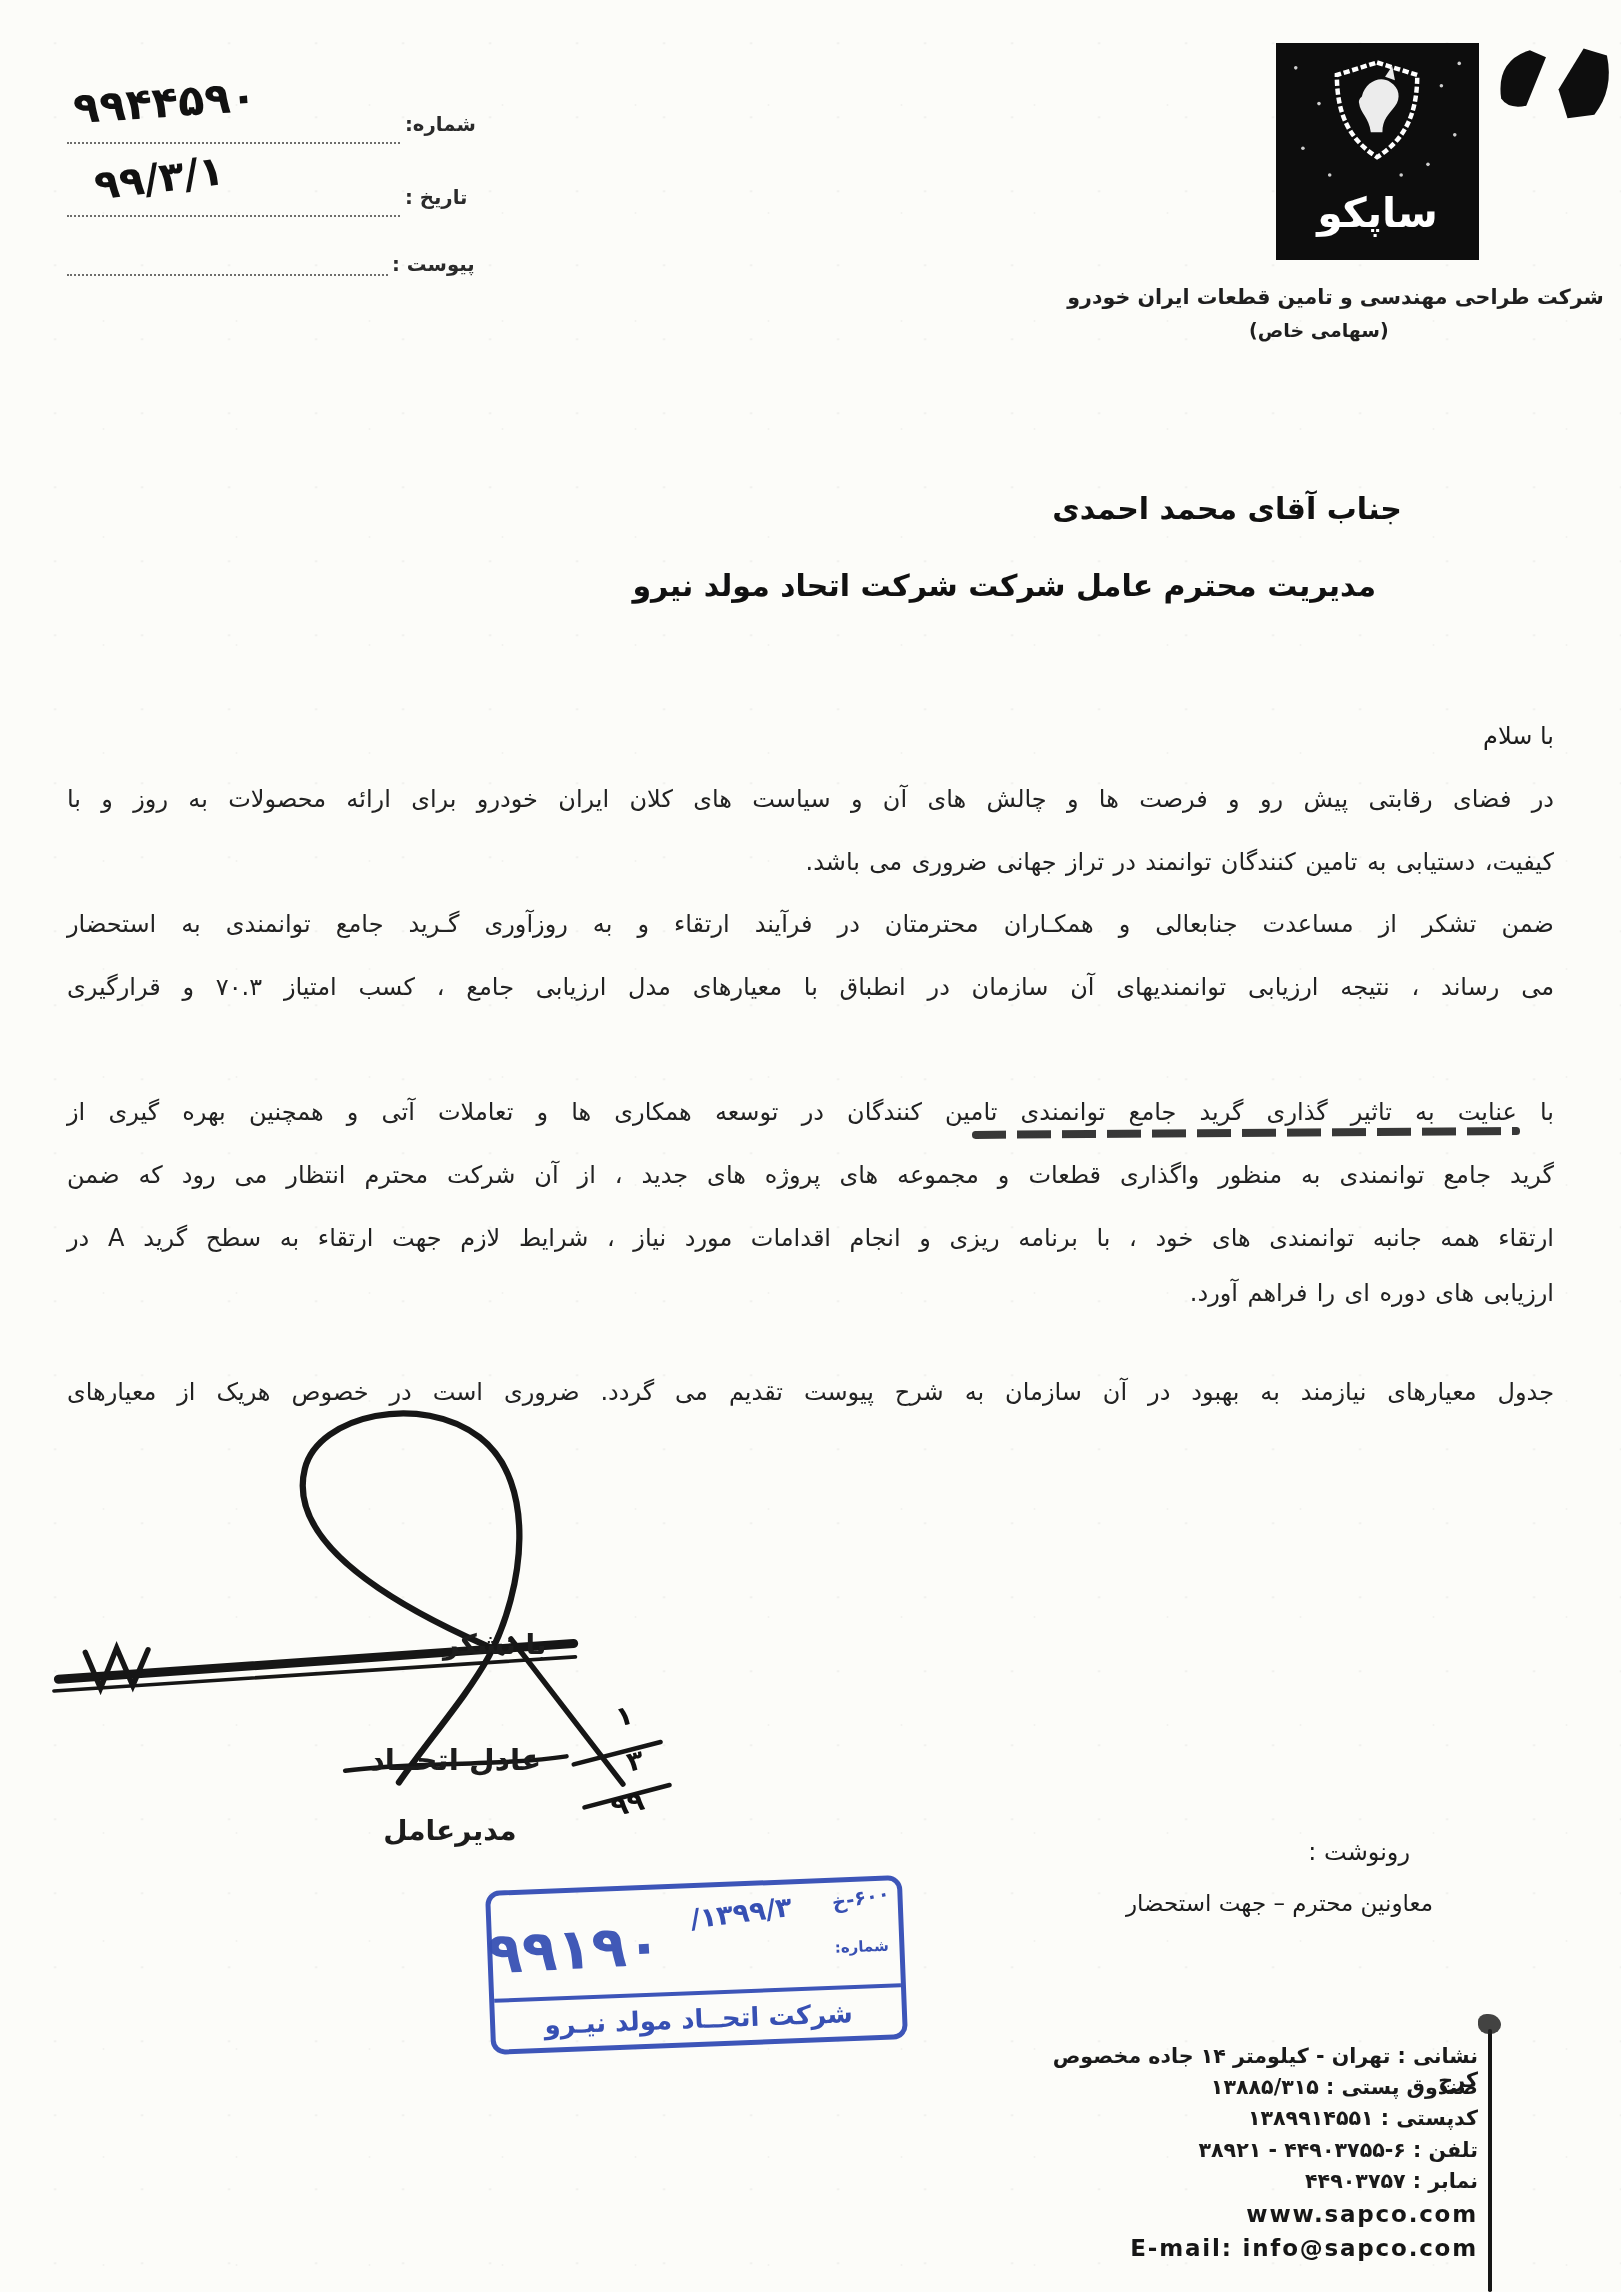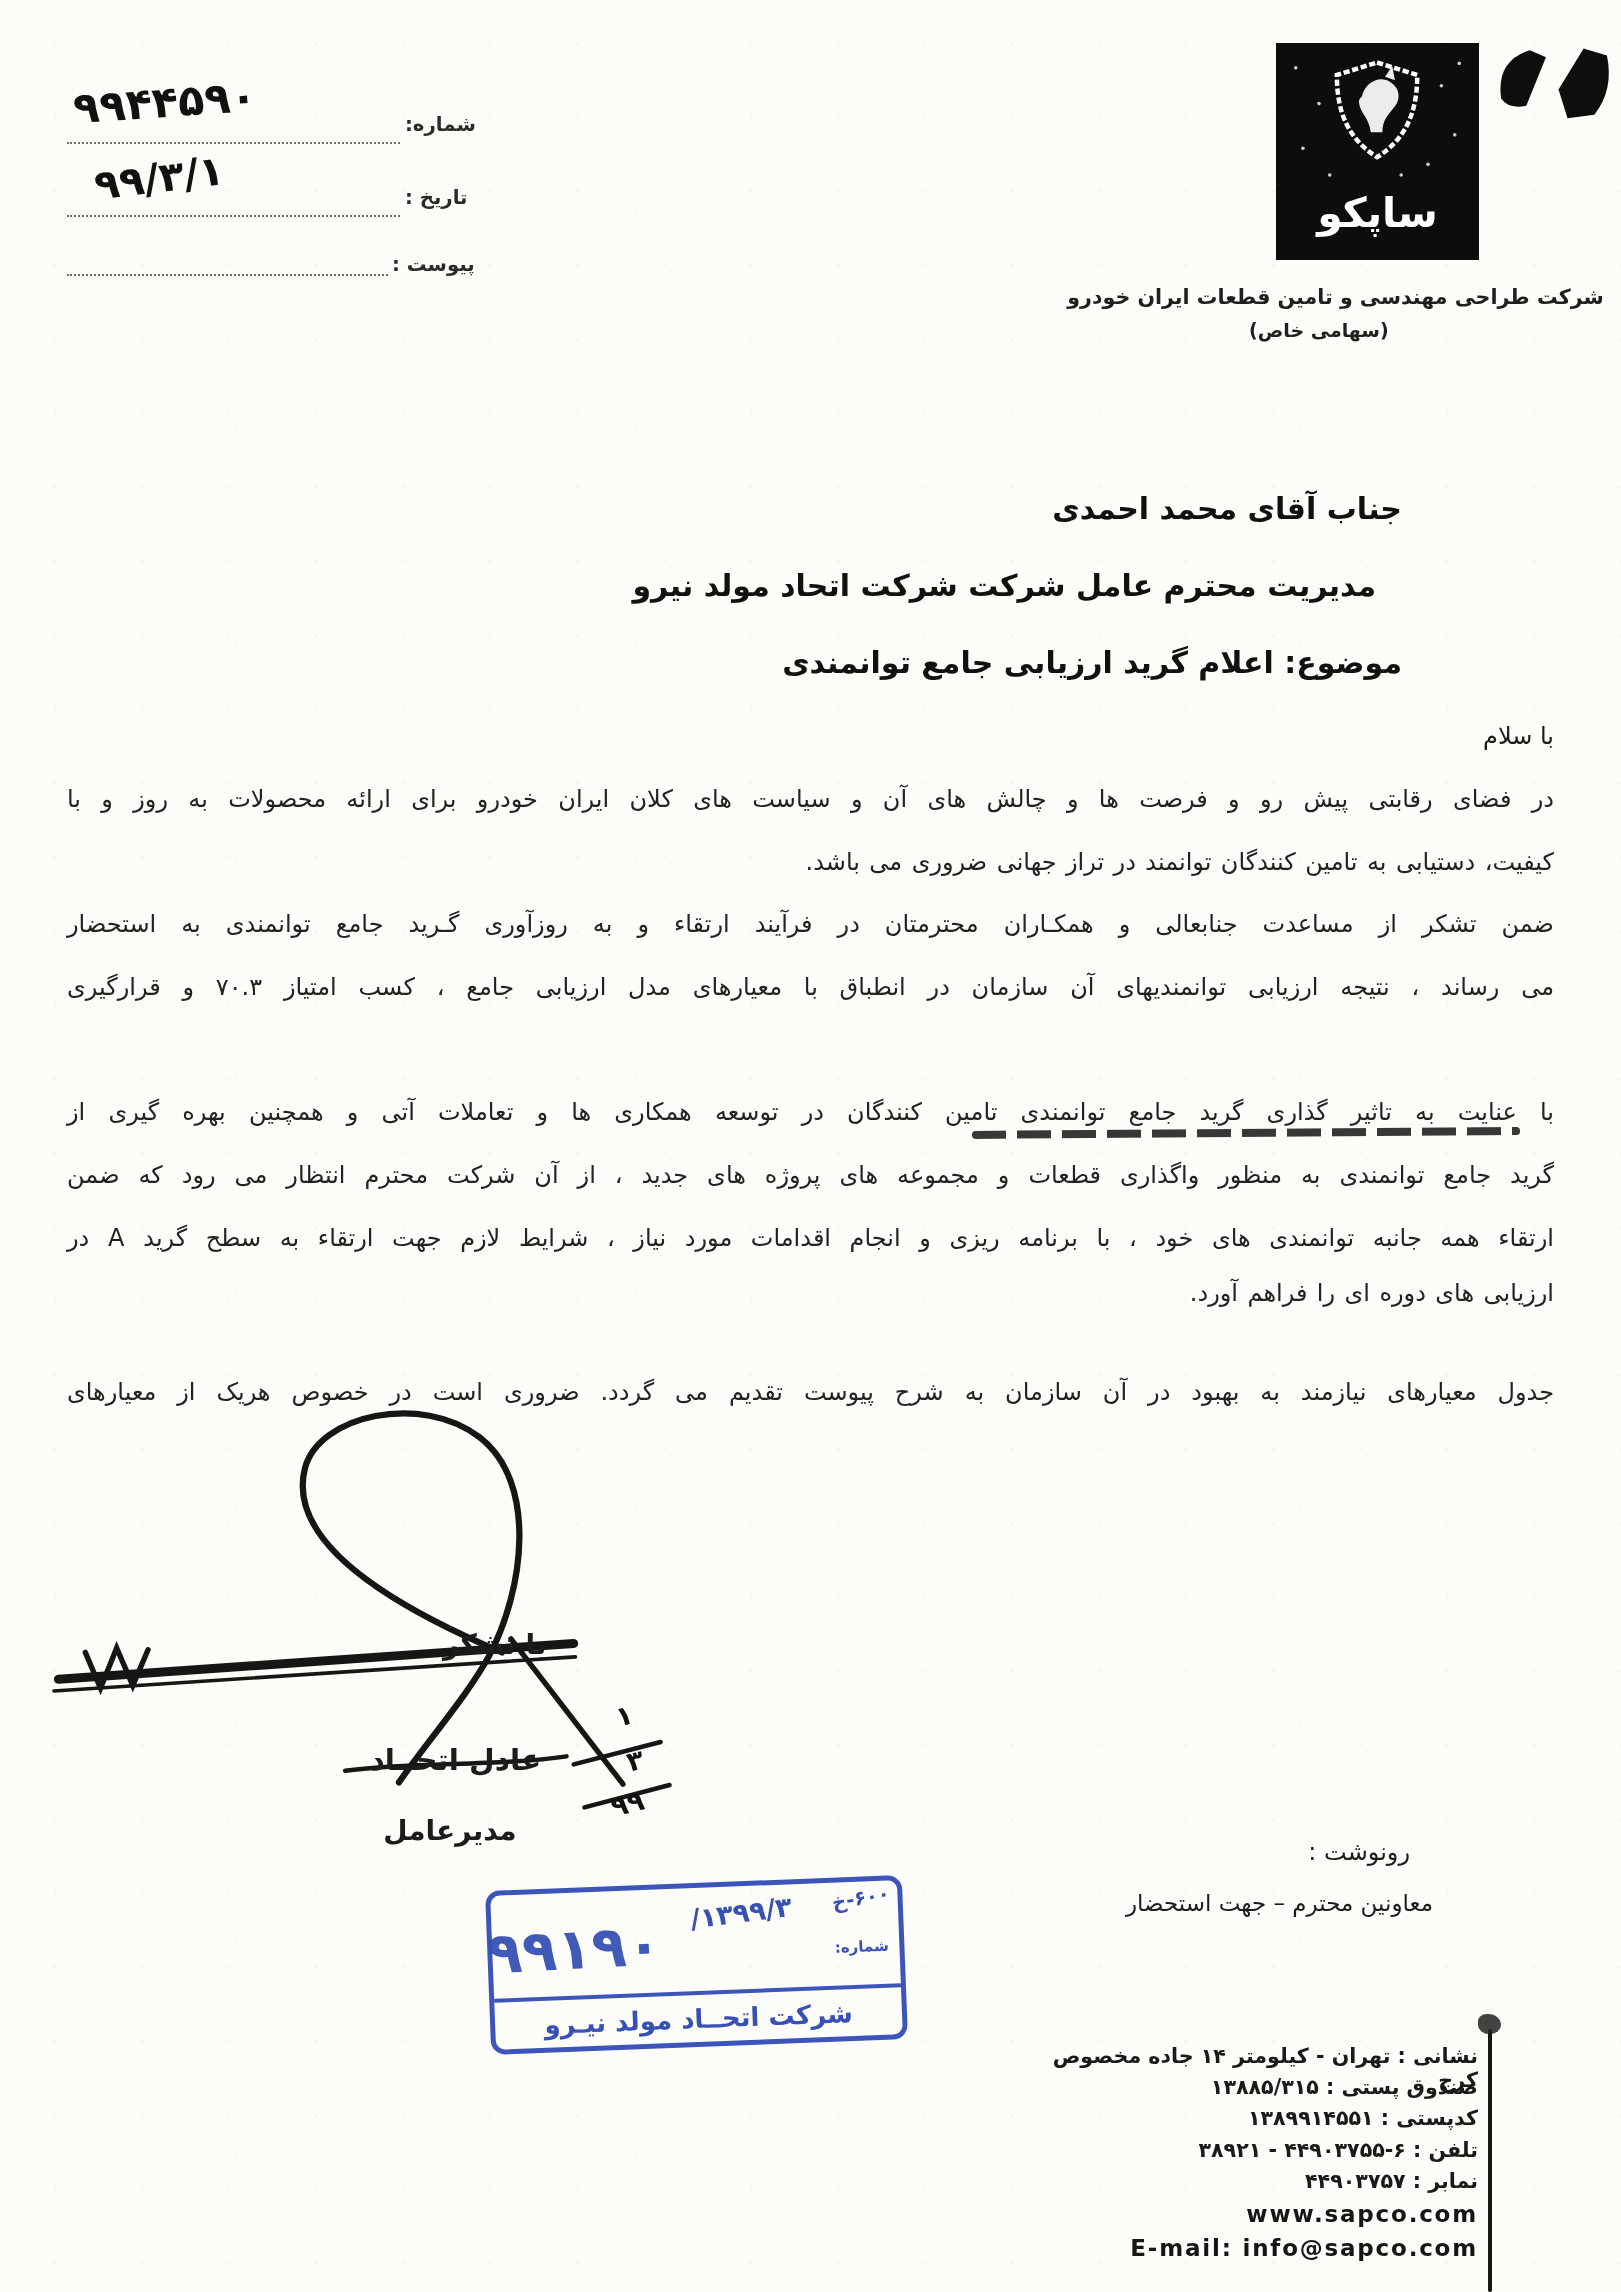--- a/index.html
+++ b/index.html
@@ -99,21 +99,20 @@
   <svg class="abs" style="left:1494px;top:43px;" width="121" height="121" viewBox="0 0 135 135">
     <path d="M8 62 Q2 20 40 8 L58 16 L36 70 Q16 74 8 62 Z" fill="#0e0e0e"></path>
     <path d="M72 52 L100 6 L126 14 Q134 52 112 80 L82 84 Z" fill="#0e0e0e"></path>
   </svg>
 
   <div class="abs co-line" style="left:1057px;top:285px;width:557px;font-size:20.6px;">شرکت طراحی مهندسی و تامین قطعات ایران خودرو</div>
   <div class="abs co-line" style="left:1249px;top:319px;width:269px;text-align:left;font-size:19px;">(سهامی خاص)</div>
 
   <div class="abs bold-head rtl" style="left:502px;top:491px;width:900px;text-align:right;">جناب آقای محمد احمدی</div>
   <div class="abs bold-head rtl" style="left:476px;top:568px;width:900px;text-align:right;">مدیریت محترم عامل شرکت شرکت اتحاد مولد نیرو</div>
-  <div class="abs bold-head rtl" style="left:502px;top:645px;width:900px;text-align:right;">موضوع: اعلام گرید ارزیابی جامع توانمندی</div>
 
   <div class="abs rtl" style="left:1290px;top:722px;width:264px;text-align:right;font-size:24px;">با سلام</div>
 
   <div class="abs bodyline full" style="top:781px;">در فضای رقابتی پیش رو و فرصت ها و چالش های آن و سیاست های کلان ایران خودرو برای ارائه محصولات به روز و با</div>
   <div class="abs bodyline part" style="top:844px;">کیفیت، دستیابی به تامین کنندگان توانمند در تراز جهانی ضروری می باشد.</div>
   <div class="abs bodyline full" style="top:906px;">ضمن تشکر از مساعدت جنابعالی و همکـاران محترمتان در فرآیند ارتقاء و به روزآوری گـرید جامع توانمندی به استحضار</div>
   <div class="abs bodyline full" style="top:969px;">می رساند ، نتیجه ارزیابی توانمندیهای آن سازمان در انطباق با معیارهای مدل ارزیابی جامع ، کسب امتیاز ۷۰.۳ و قرارگیری</div>
   <div class="abs bodyline full" style="top:1094px;">با عنایت به تاثیر گذاری گرید جامع توانمندی تامین کنندگان در توسعه همکاری ها و تعاملات آتی و همچنین بهره گیری از</div>
   <div class="abs bodyline full" style="top:1157px;">گرید جامع توانمندی به منظور واگذاری قطعات و مجموعه های پروژه های جدید ، از آن شرکت محترم انتظار می رود که ضمن</div>
   <div class="abs bodyline full" style="top:1220px;">ارتقاء همه جانبه توانمندی های خود ، با برنامه ریزی و انجام اقدامات مورد نیاز ، شرایط لازم جهت ارتقاء به سطح گرید A در</div>

